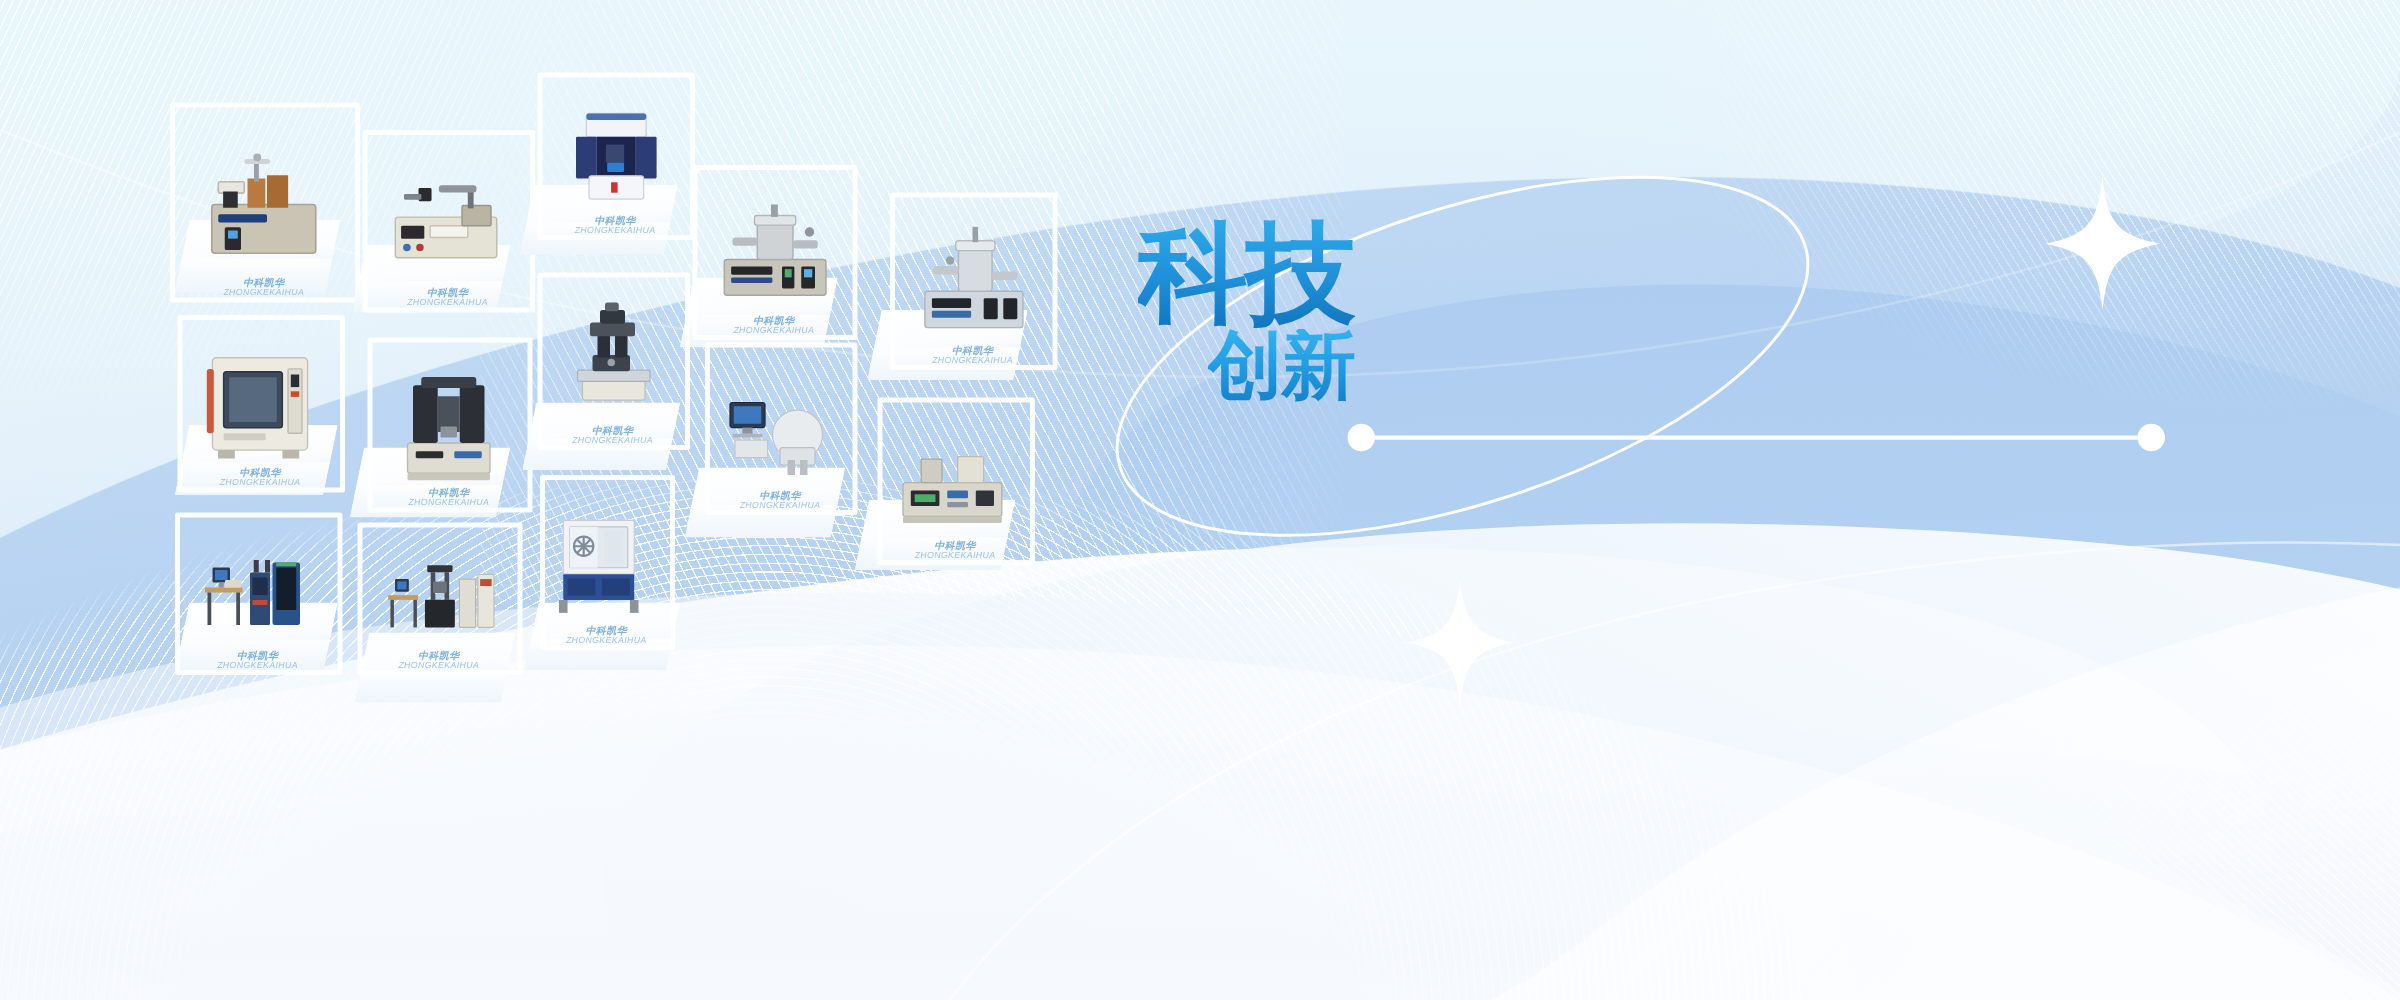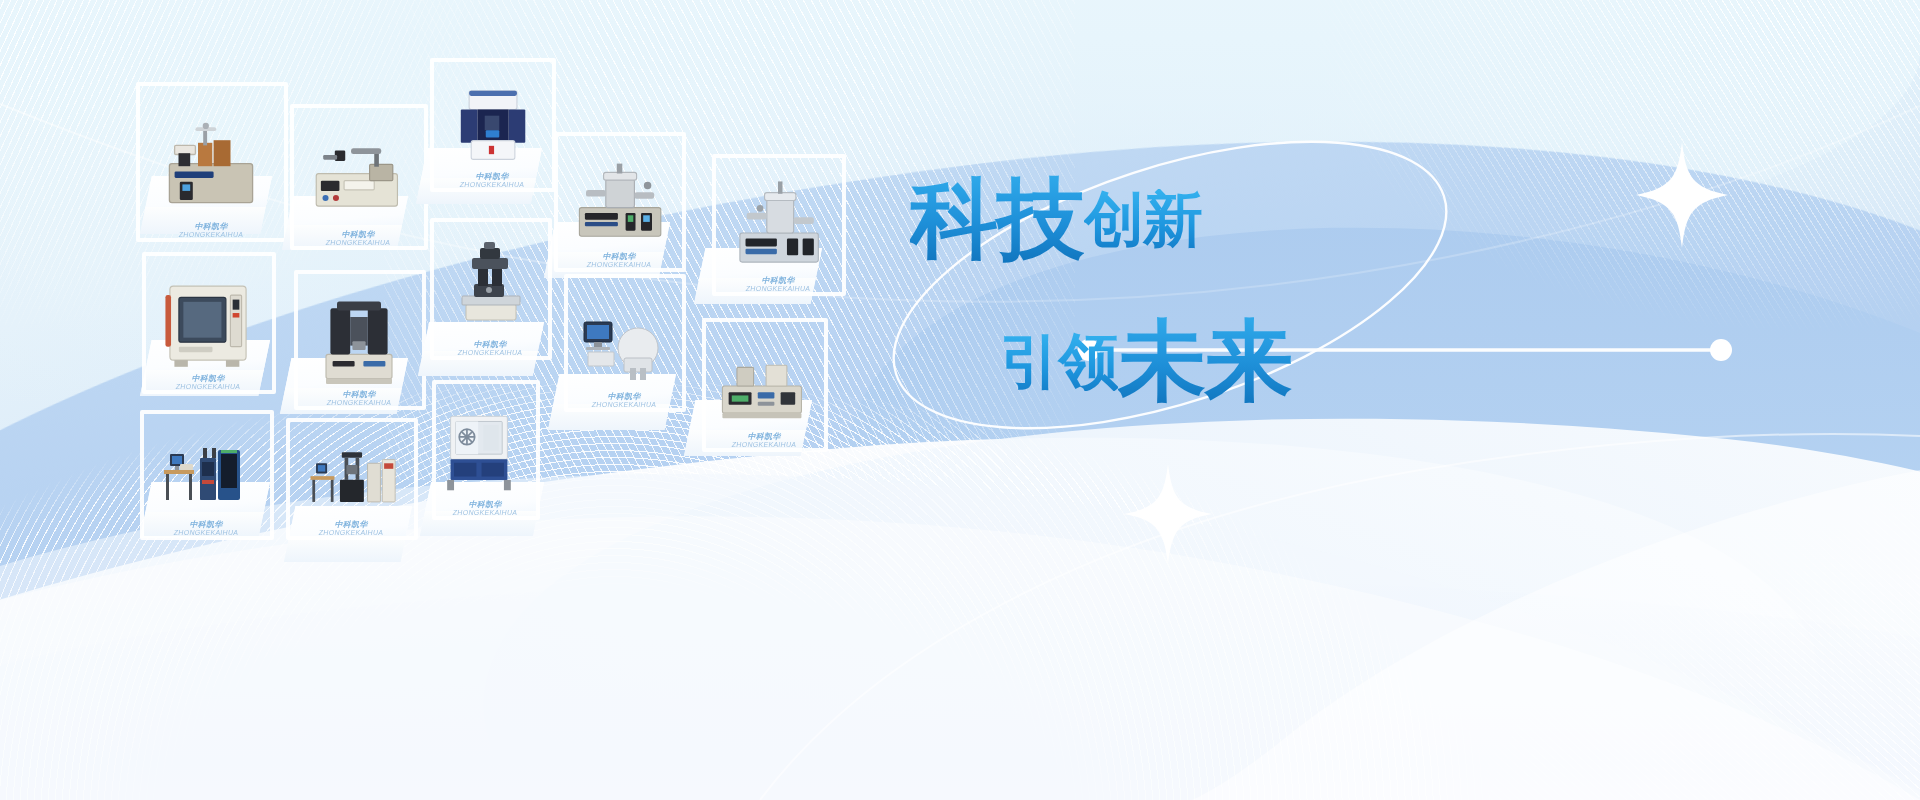--- a/index.html
+++ b/index.html
@@ -117,21 +117,21 @@
   .tile .photo svg{display:block;width:100%;height:100%;}
   .wm{
     position:absolute;left:50%;transform:translateX(-50%);
     font-size:7px;color:#8fb8dd;letter-spacing:.3px;white-space:nowrap;
     text-align:center;line-height:1.15;opacity:.85;
   }
   .wm b{display:block;font-size:8px;color:#6aa6d8;font-weight:700;}
 
   
   .headline{position:absolute;left:905px;top:175px;width:560px;height:260px;}
-  .line{white-space:nowrap;display:flex;align-items:center;}
+  .line{white-space:nowrap;display:flex;align-items:flex-end;flex-direction:column;}
   .l1{position:absolute;left:5px;top:0;}
   .l2{position:absolute;left:95px;top:142px;}
   .big{
     font-size:88px;font-weight:900;line-height:1;
     letter-spacing:-1px;
     background:linear-gradient(180deg,#2fa9ea 0%,#1e8fd8 55%,#1176bf 100%);
     -webkit-background-clip:text;background-clip:text;color:transparent;
     -webkit-text-fill-color:transparent;
     font-family:"DejaVu Sans","Liberation Sans",sans-serif;
   }
@@ -495,19 +495,15 @@
 
   <svg class="fx" style="left:1122px;top:462px;width:92px;height:104px;" viewBox="0 0 92 104">
     <path d="M46 2 C50 34 56 46 90 52 C56 58 50 70 46 102 C42 70 36 58 2 52 C36 46 42 34 46 2 Z" fill="#ffffff"></path>
   </svg>
 
   <div class="headline">
     <div class="line l1">
       <span class="big">科技</span>
       <span class="lite">创新</span>
     </div>
-    <div class="line l2">
-      <span class="lite">引领</span>
-      <span class="big">未来</span>
-    </div>
   </div>
 
 </div>
 
 </body></html>

